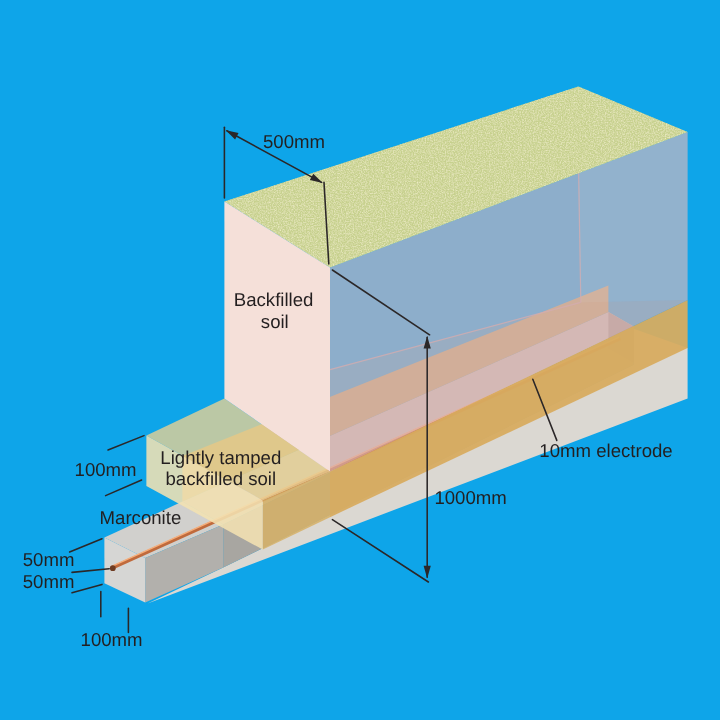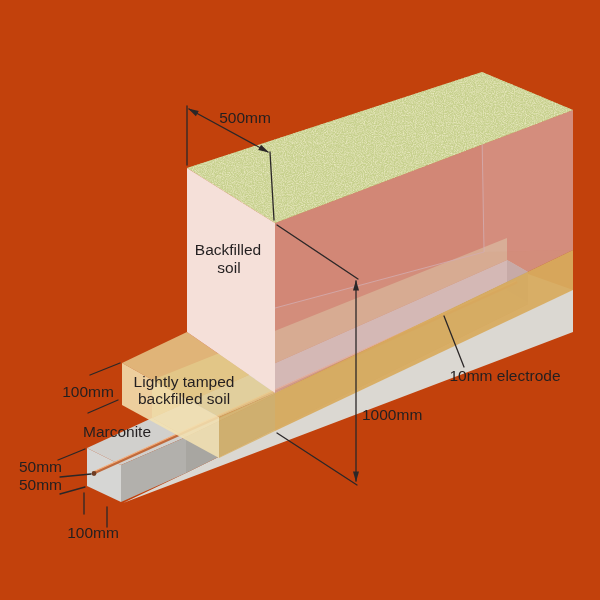--- a/index.html
+++ b/index.html
@@ -1,16 +1,16 @@
 <!DOCTYPE html>
 <html><head>
 <meta charset="utf-8">
 <style>
   html,body{margin:0;padding:0;background:#ffffff;}
-  #stage{position:relative;width:600px;height:600px;background:#c2410c;overflow:hidden;
+  #stage{position:relative;width:600px;height:600px;background:#0ea5e9;overflow:hidden;
          font-family:"Liberation Sans", sans-serif;}
   svg{display:block;}
   .lbl{font-family:"Liberation Sans", sans-serif;font-size:15.5px;fill:#231f20;}
   .dim{stroke:#2b2728;stroke-width:1.3;fill:none;stroke-linecap:round;}
   .faint{stroke:#c4a0a4;stroke-width:1;fill:none;opacity:.8;}
 </style>
 </head>
 <body>
 
 <div id="stage">

